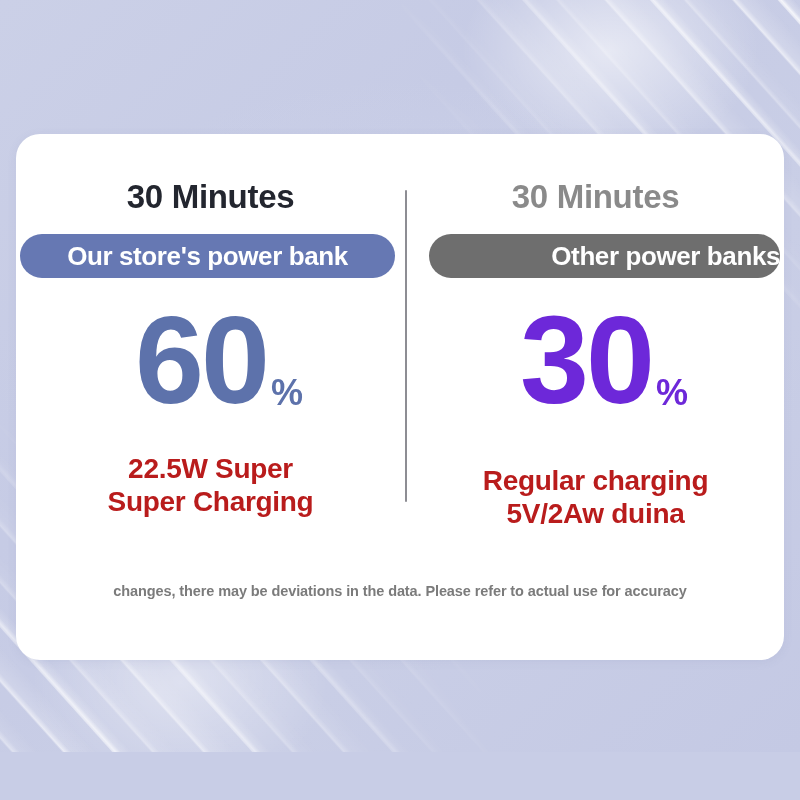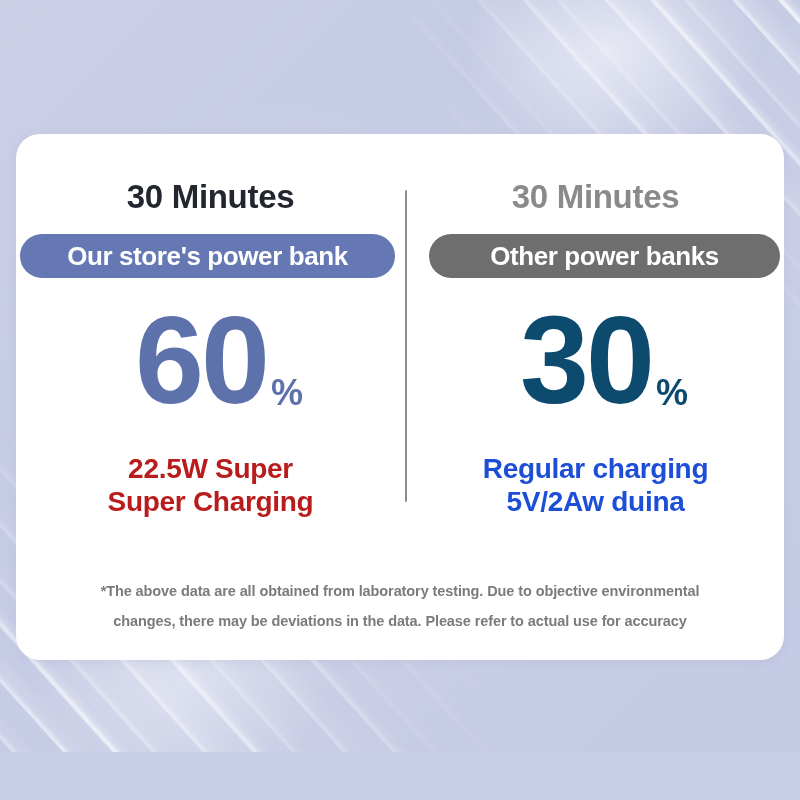--- a/index.html
+++ b/index.html
@@ -168,20 +168,21 @@
   }
   .pill-left {
     left: 4px;      
     width: 375px;
     background: #6678b3;
   }
   .pill-right {
     left: 22px;     
     width: 351px;
     background: #6e6e6e;
+    justify-content: flex-end;
   }
 
   
   .figure {
     position: absolute;
     top: 172px;
     width: 100%;
     display: flex;
     align-items: flex-end;
     justify-content: center;
@@ -193,35 +194,35 @@
     letter-spacing: -3px;
     margin-left: 17px;
   }
   .figure-pct {
     font-size: 36px;
     font-weight: bold;
     padding-bottom: 6px;
     padding-left: 4px;
   }
   .fig-blue { color: #5d72ab; }
-  .fig-gray { color: #0c4a6e; }
+  .fig-gray { color: #6d28d9; }
 
   
   .caption {
     position: absolute;
     top: 318px;
     width: 100%;
     text-align: center;
     font-size: 28px;
     font-weight: bold;
     line-height: 1.18;
     letter-spacing: -0.3px;
   }
   .caption-left  { color: #b91c1c; }
-  .caption-right { color: #1d4ed8; }
+  .caption-right { color: #b91c1c; margin-top: 12px; }
   .caption .l2 { display: block; }
 
   
   #footnote {
     position: absolute;
     left: 40px;
     top: 442px;
     width: 688px;
     text-align: center;
     color: #7b7b7b;
@@ -280,18 +281,17 @@
       </div>
 
       <div class="caption caption-right">
         <span class="l1">Regular charging</span>
         <span class="l2">5V/2Aw duina</span>
       </div>
 
     </div>
 
     <div id="footnote">
-      <span class="fl">*The above data are all obtained from laboratory testing. Due to objective environmental</span>
       <span class="fl">changes, there may be deviations in the data. Please refer to actual use for accuracy</span>
     </div>
 
   </div>
 </div>
 
 </body></html>

